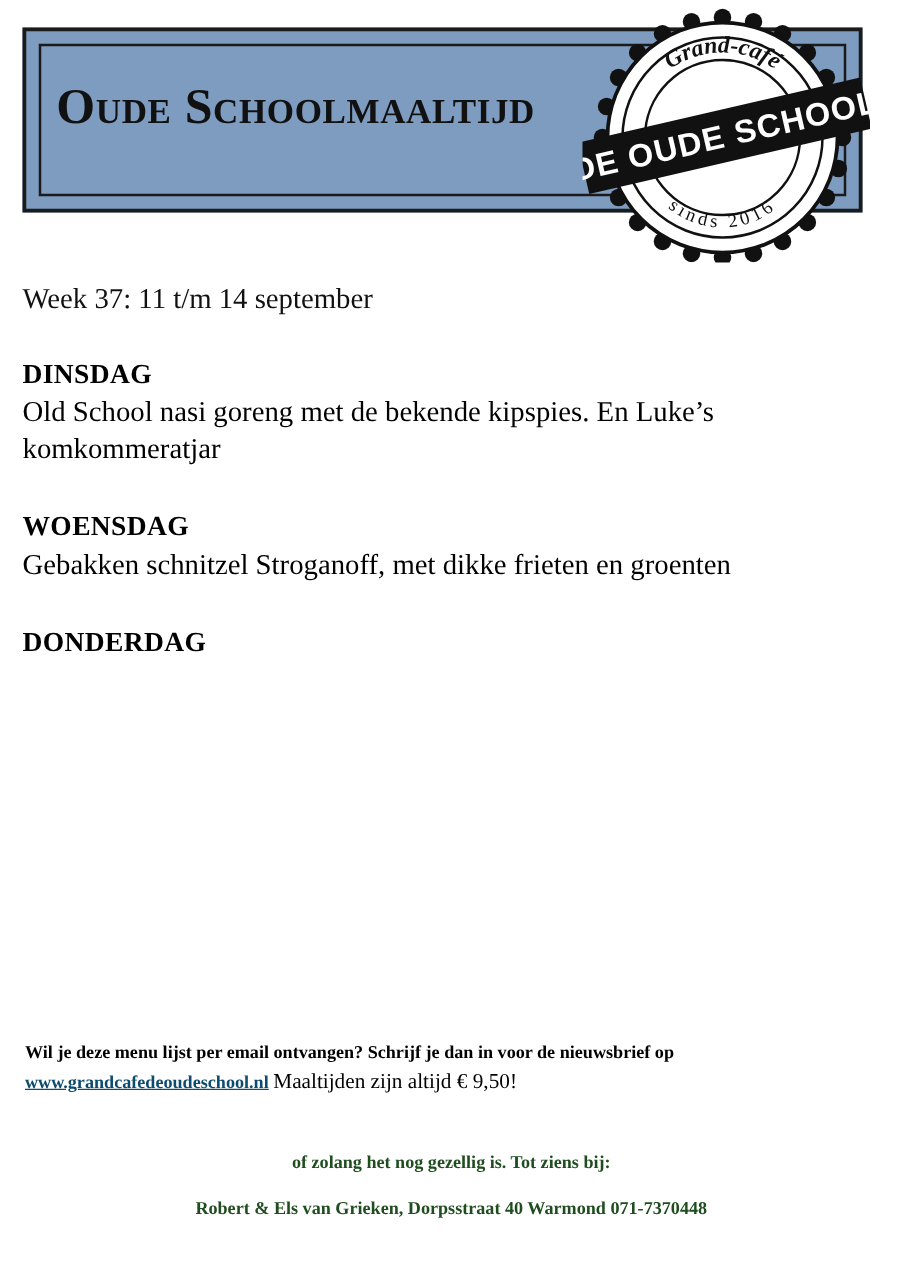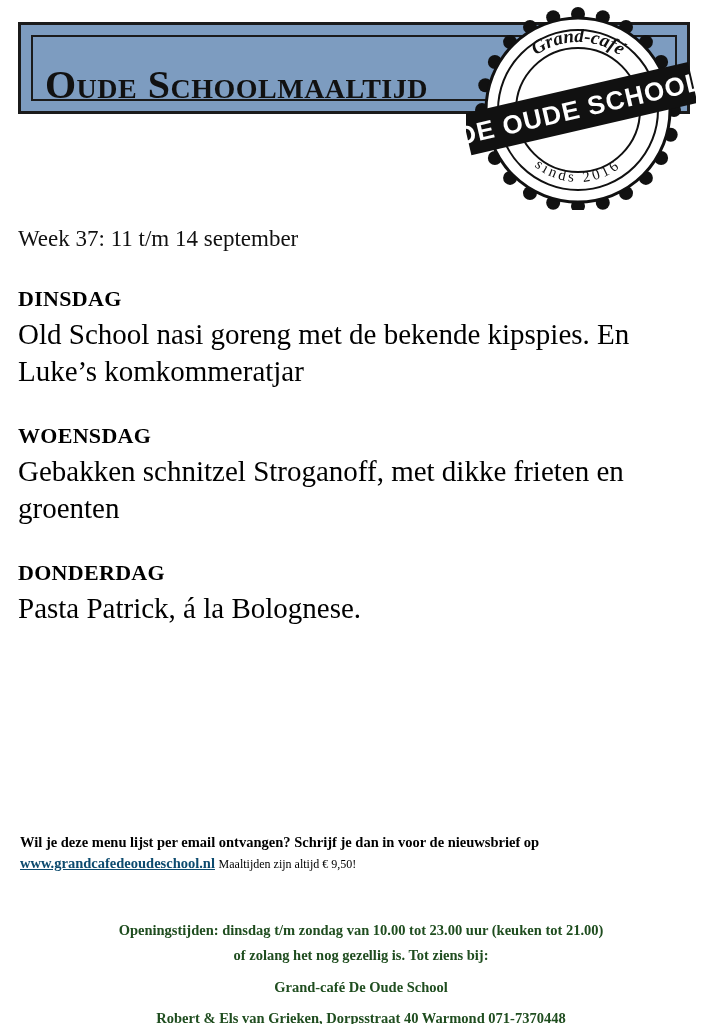--- a/index.html
+++ b/index.html
@@ -21,21 +21,21 @@
     width: 722px;
     height: 1024px;
   }
 
   
   .banner {
     position: absolute;
     left: 18px;
     top: 22px;
     width: 672px;
-    height: 92px;
+    height: 148px;
     background: #7d9cc0;
     border: 3px solid #1b1b1b;
     box-sizing: border-box;
   }
   .banner-inner {
     position: absolute;
     left: 10px;
     top: 10px;
     right: 10px;
     bottom: 10px;
@@ -98,21 +98,21 @@
     margin-bottom: 34px;
   }
   .day-name {
     font-size: 22px;
     font-weight: bold;
     letter-spacing: 0.3px;
     margin: 0 0 4px 0;
     font-variant: small-caps;
   }
   .day-desc {
-    font-size: 29px;
+    font-size: 23px;
     line-height: 1.26;
     margin: 0;
     max-width: 672px;
   }
 
   
   .note {
     position: absolute;
     left: 20px;
     top: 832px;
@@ -121,21 +121,21 @@
     font-weight: bold;
     line-height: 1.45;
   }
   .note .link {
     text-decoration: underline;
     color: #0c4a6e;
     font-weight: bold;
   }
   .note .price {
     font-weight: normal;
-    font-size: 12px;
+    font-size: 17px;
   }
 
   
   .footer {
     position: absolute;
     left: 0;
     top: 918px;
     width: 722px;
     text-align: center;
     color: #1f4d1f;
@@ -231,34 +231,31 @@
       <div class="day-desc">Old School nasi goreng met de bekende kipspies. En Luke’s komkommeratjar</div>
     </div>
 
     <div class="day-block">
       <div class="day-name">WOENSDAG</div>
       <div class="day-desc">Gebakken schnitzel Stroganoff, met dikke frieten en groenten</div>
     </div>
 
     <div class="day-block">
       <div class="day-name">DONDERDAG</div>
-      <div class="day-desc">Pasta Patrick, á la Bolognese.</div>
     </div>
 
 
   </div>
 
   <div class="note">
     <span>Wil je deze menu lijst per email ontvangen? Schrijf je dan in voor de nieuwsbrief op</span><br>
     <a class="link" href="#">www.grandcafedeoudeschool.nl</a>
     <span class="price">Maaltijden zijn altijd € 9,50!</span>
   </div>
 
   <div class="footer">
-    <div>Openingstijden: dinsdag t/m zondag van 10.00 tot 23.00 uur (keuken tot 21.00)</div>
     <div>of zolang het nog gezellig is. Tot ziens bij:</div>
     <div class="sp"></div>
-    <div>Grand-café De Oude School</div>
     <div class="sp"></div>
     <div>Robert &amp; Els van Grieken, Dorpsstraat 40 Warmond 071-7370448</div>
   </div>
 
 </div>
 
 </body></html>

